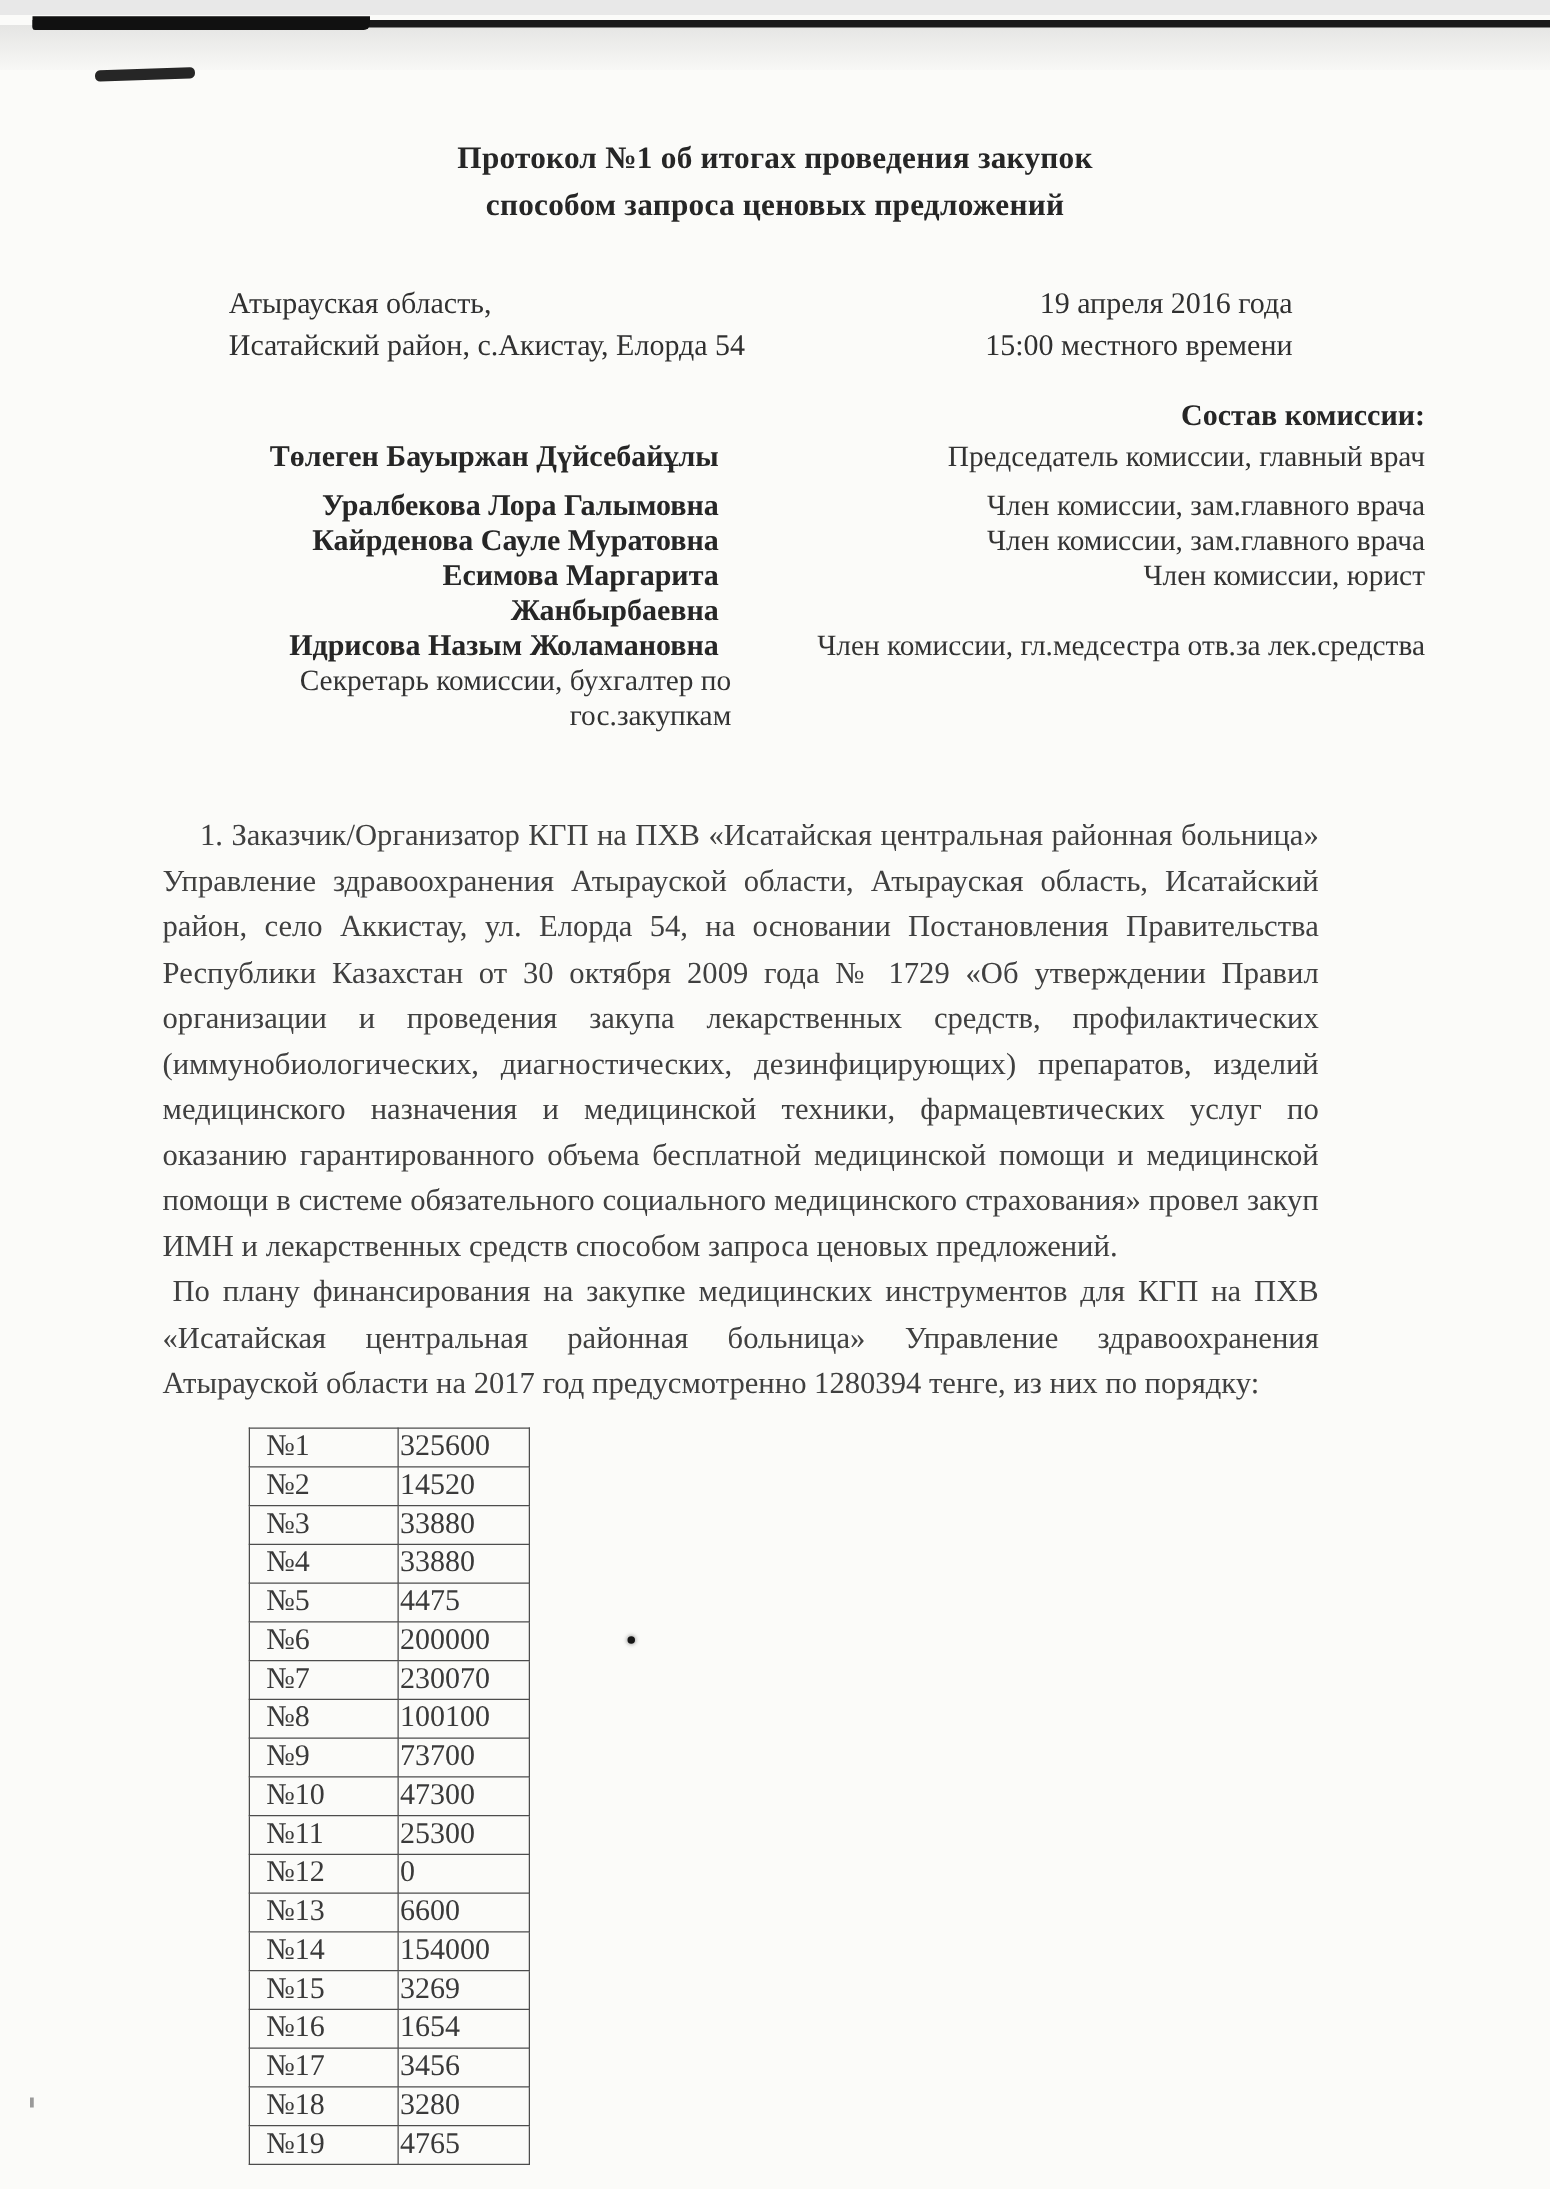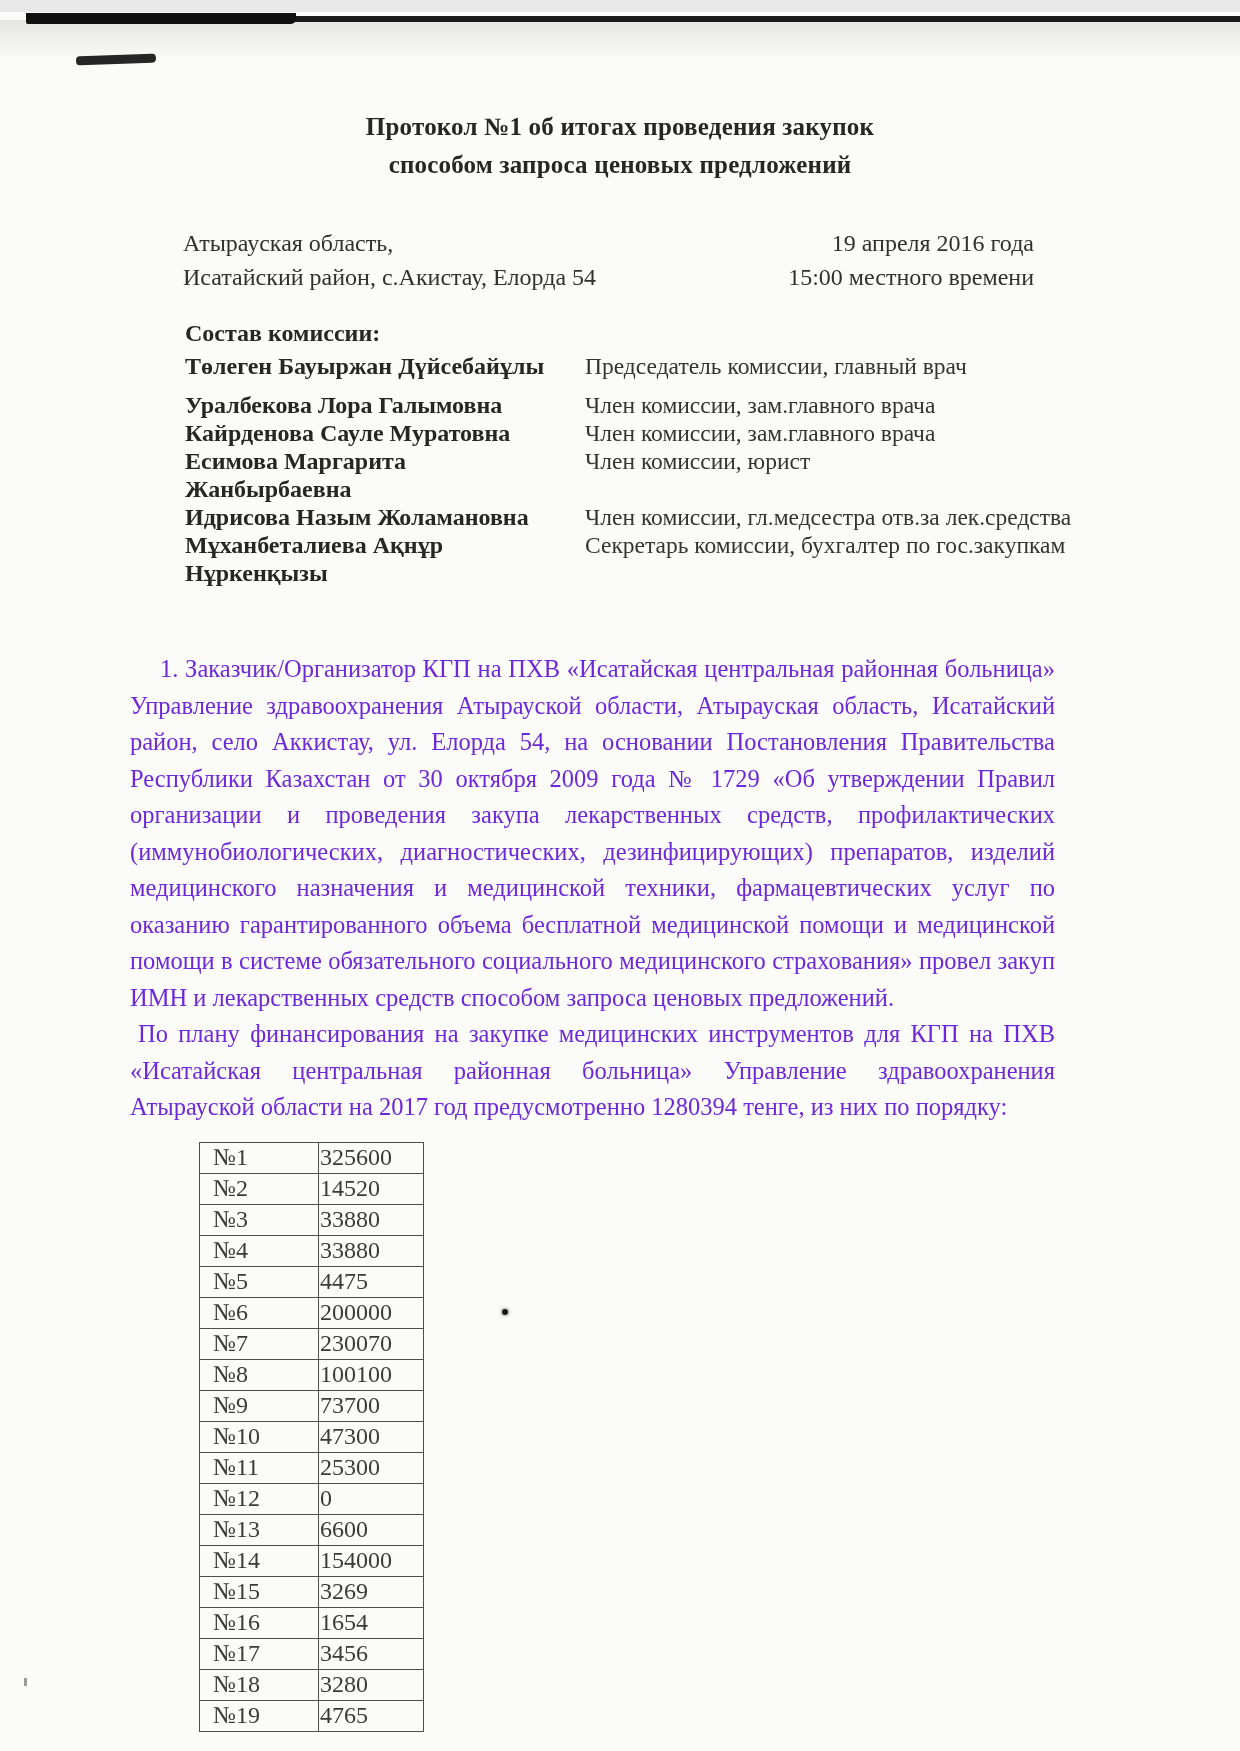--- a/index.html
+++ b/index.html
@@ -27,30 +27,30 @@
   
   .title{padding-top:96px;text-align:center;font-weight:bold;font-size:25px;
     line-height:38px;color:#262626;letter-spacing:0.2px;}
 
   
   .meta{display:flex;justify-content:space-between;margin:42px 206px 0 183px;
     font-size:24px;line-height:34px;color:#303030;gap:12px;}
   .meta-right{text-align:right;}
 
   
-  .commission{margin:24px 100px 0 185px;font-size:24px;}
+  .commission{margin:24px 100px 0 185px;font-size:24px;text-align:right;}
   .commission-heading{font-weight:bold;line-height:31px;color:#262626;margin-bottom:3px;}
   .member-row{display:grid;grid-template-columns:400px 1fr;line-height:28px;}
   .member-row.first{margin-bottom:11px;}
   .member-name{font-weight:bold;color:#262626;padding-right:10px;}
   .member-role{color:#333;font-size:23.5px;}
 
   
   .body-text{margin:64px 185px 0 130px;font-size:24.5px;line-height:36.5px;
-    text-align:justify;color:#6d28d9;}
+    text-align:justify;color:#404040;}
   .body-text p{margin:0;}
   .para1{text-indent:30px;}
   .para2{margin-left:25px;text-indent:8px;}
 
   
   .fin-table{margin:16px 0 0 199px;border-collapse:collapse;font-size:24px;color:#3a3a3a;}
   .fin-table td{border:1.6px solid #4d4d4d;height:28px;padding-top:1px;padding-bottom:1px;}
   .fin-table td.no{width:104px;padding-left:13px;text-align:left;}
   .fin-table td.val{width:92px;padding-right:11px;text-align:left;}
 </style>
@@ -99,21 +99,20 @@
     </div>
     <div class="member-row">
       <span class="member-name">Есимова Маргарита Жанбырбаевна</span>
       <span class="member-role">Член комиссии, юрист</span>
     </div>
     <div class="member-row">
       <span class="member-name">Идрисова Назым Жоламановна</span>
       <span class="member-role">Член комиссии, гл.медсестра  отв.за лек.средства</span>
     </div>
     <div class="member-row">
-      <span class="member-name">Мұханбеталиева Ақнұр Нұркенқызы</span>
       <span class="member-role">Секретарь комиссии, бухгалтер по гос.закупкам</span>
     </div>
   </div>
 
   <div class="body-text">
     <p class="para1">1. Заказчик/Организатор КГП на ПХВ «Исатайская центральная районная больница» Управление здравоохранения Атырауской области, Атырауская область, Исатайский район, село Аккистау,  ул. Елорда 54, на основании Постановления Правительства Республики Казахстан от 30 октября 2009 года № 1729 «Об утверждении Правил организации и проведения закупа лекарственных средств, профилактических (иммунобиологических, диагностических, дезинфицирующих) препаратов, изделий медицинского назначения и медицинской техники, фармацевтических услуг по оказанию гарантированного объема бесплатной медицинской помощи и медицинской помощи в системе обязательного социального медицинского страхования» провел закуп ИМН и лекарственных средств способом запроса ценовых предложений.</p>
     <p class="para2">По плану финансирования на закупке медицинских инструментов для  КГП на ПХВ «Исатайская центральная районная больница» Управление здравоохранения Атырауской области на 2017 год предусмотренно 1280394 тенге, из них по порядку:</p>
   </div>
 
   <table class="fin-table">

